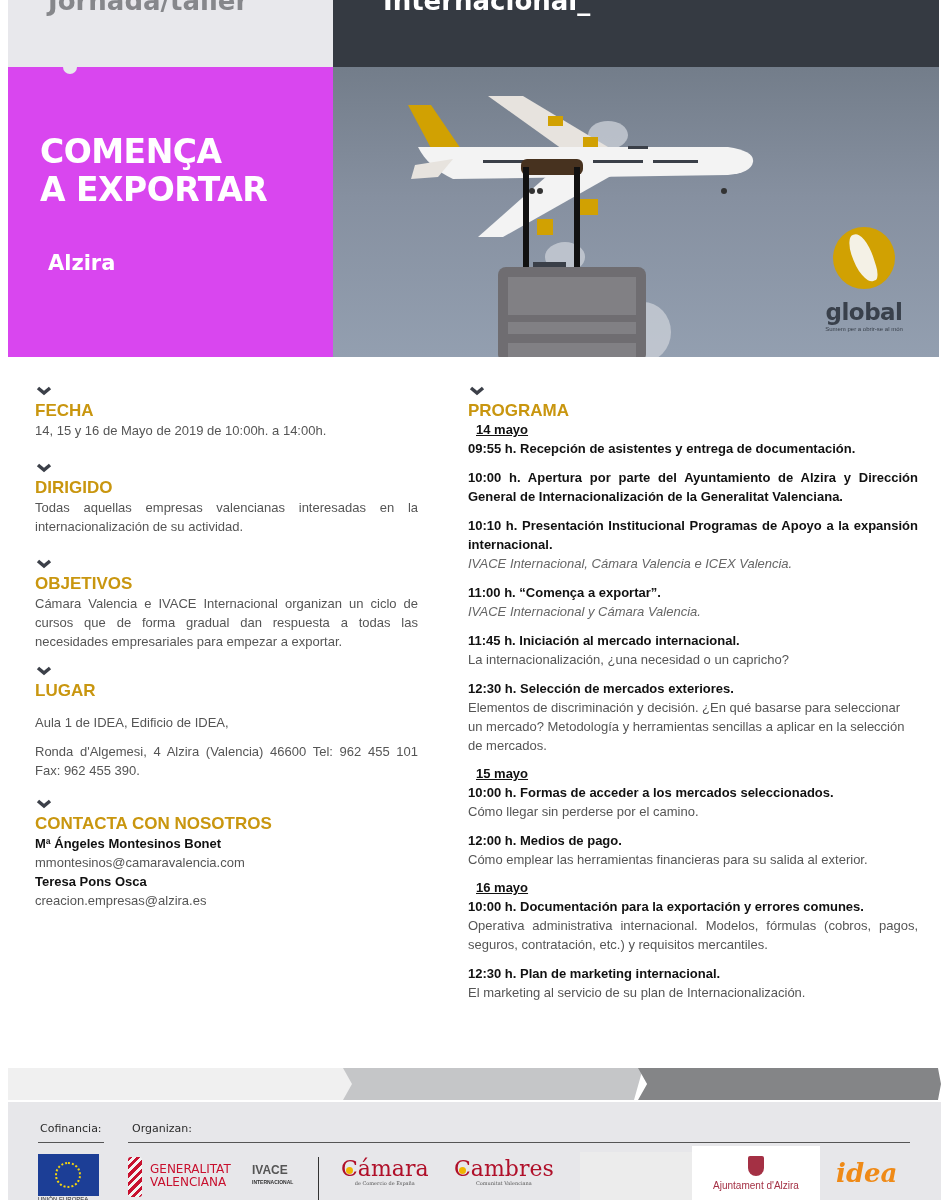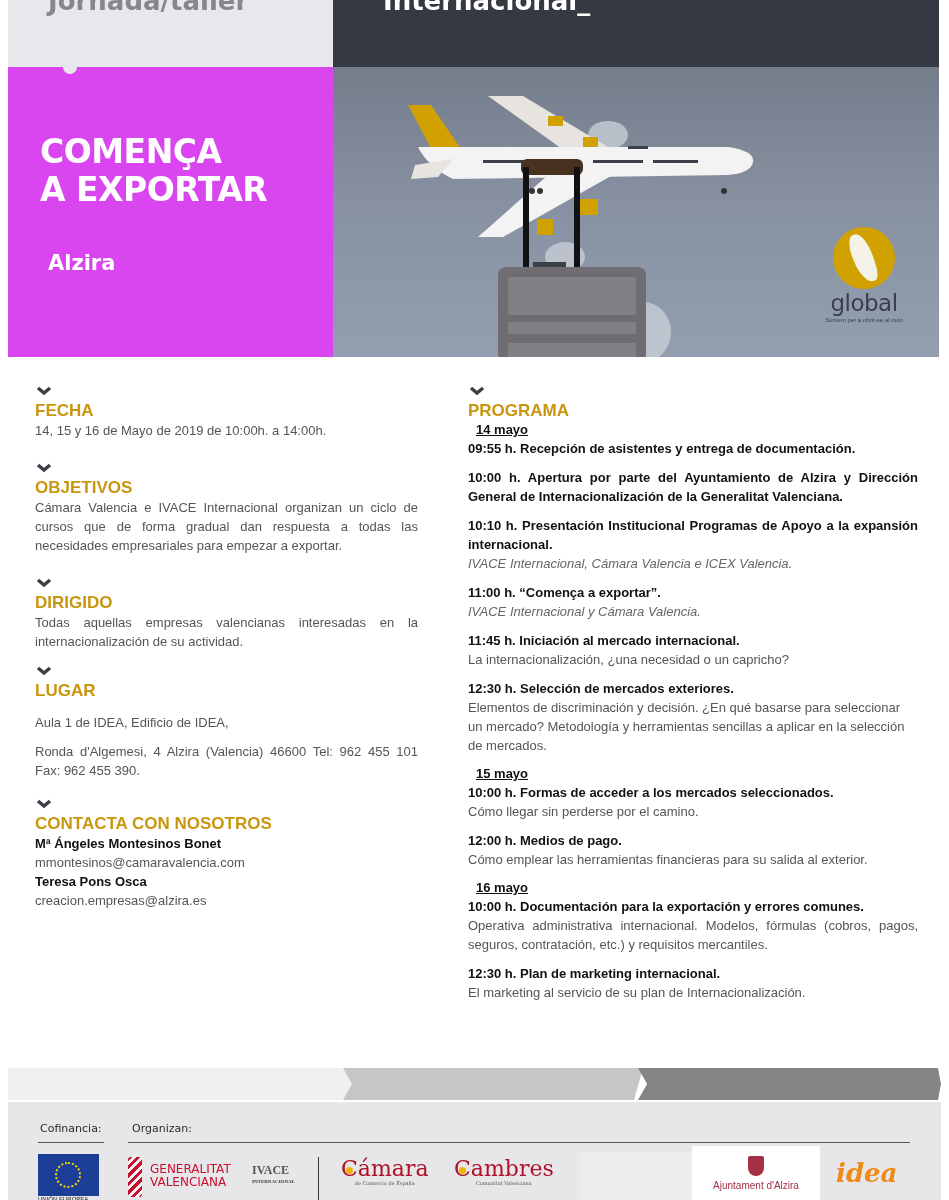--- a/index.html
+++ b/index.html
@@ -16,21 +16,21 @@
     .hero-left { position: absolute; left: 8px; top: 67px; width: 325px; height: 290px; background: #d946ef; }
     .hero-title { position: absolute; left: 32px; top: 66px; color: #ffffff; font-family: "DejaVu Sans", sans-serif; font-weight: bold; font-size: 33px; line-height: 38px; letter-spacing: -0.5px; }
     .hero-city { position: absolute; left: 40px; top: 184px; color: #ffffff; font-weight: bold; font-size: 21px; font-family: "DejaVu Sans", sans-serif; }
 
     .hero-right { position: absolute; left: 333px; top: 67px; width: 606px; height: 290px;
       background: linear-gradient(180deg, #737d8a 0%, #8690a0 45%, #939fb0 100%); overflow: hidden; }
 
     .global-logo { position: absolute; right: 30px; top: 160px; width: 90px; text-align: center; }
     .global-circle { width: 62px; height: 62px; margin: 0 auto; border-radius: 50%; background: #d1a102; position: relative; }
     .global-circle .shape { position: absolute; left: 20px; top: 6px; width: 20px; height: 50px; background: #f4f1e6; border-radius: 40% 60% 30% 70%; transform: rotate(-18deg); }
-    .global-word { font-family: "DejaVu Sans", sans-serif; font-size: 23px; font-weight: normal; color: #39404b; letter-spacing: -0.5px; margin-top: 2px; line-height: 24px; }
+    .global-word { font-family: "DejaVu Sans", sans-serif; font-size: 23px; font-weight: bold; color: #39404b; letter-spacing: -0.5px; margin-top: 11px; line-height: 24px; }
     .global-tag { font-size: 6px; color: #39404b; margin-top: 2px; }
 
     
     .col-left { position: absolute; left: 35px; top: 385px; width: 383px; }
     .col-right { position: absolute; left: 468px; top: 385px; width: 450px; }
 
     .chev { display: block; width: 18px; height: 12px; margin-bottom: 4px; }
     .sec-title { color: #c9960f; font-weight: bold; font-size: 17px; line-height: 20px; font-family: Liberation Sans, sans-serif; }
     .body-text { color: #555555; font-size: 13px; line-height: 19px; text-align: justify; }
     .section { margin-bottom: 14px; }
@@ -52,21 +52,21 @@
     .seg3 { left: 630px; width: 303px; background: #848587; clip-path: polygon(0 0, 99% 0, 100% 50%, 99% 100%, 0 100%, 3% 50%); }
     .footer { position: absolute; left: 8px; top: 1102px; width: 933px; height: 98px; background: #e7e7ea; }
     .f-label { position: absolute; top: 20px; font-size: 11px; color: #2b2b2b; font-family: "DejaVu Sans", sans-serif; }
     .f-line { position: absolute; top: 40px; height: 1px; background: #555; }
     .eu-flag { position: absolute; left: 30px; top: 52px; width: 61px; height: 42px; background: #1c3e96; }
     .eu-stars { position: absolute; left: 17px; top: 8px; width: 26px; height: 26px; border: 2px dotted #f4d40e; border-radius: 50%; }
     .eu-caption { position: absolute; left: 30px; top: 94px; font-size: 6px; color: #222; }
     .gv { position: absolute; left: 120px; top: 55px; }
     .gv-crest { position: absolute; left: 0; top: 0; width: 14px; height: 40px; background: repeating-linear-gradient(135deg, #c8102e 0 3px, #f3f3f3 3px 6px); border-radius: 3px; }
     .gv-text { position: absolute; left: 22px; top: 6px; color: #c8102e; font-size: 12px; line-height: 13px; font-family: "DejaVu Sans", sans-serif; white-space: nowrap; }
-    .ivace { position: absolute; left: 244px; top: 62px; color: #555; font-size: 12px; font-weight: bold; font-family: Liberation Serif, serif; line-height: 12px; }
+    .ivace { position: absolute; left: 244px; top: 62px; color: #555; font-size: 12px; font-weight: bold; font-family: Liberation Sans, sans-serif; line-height: 12px; }
     .ivace small { display: block; font-size: 5px; font-weight: bold; color: #333; }
     .v-sep { position: absolute; left: 310px; top: 55px; width: 1px; height: 43px; background: #333; }
     .camara { position: absolute; top: 56px; color: #b0102a; font-family: "DejaVu Serif", serif; font-size: 22px; line-height: 22px; white-space: nowrap; }
     .camara small { display: block; font-size: 5px; color: #555; text-align: center; line-height: 6px; }
     .camara .c { color: #b0102a; }
     .camara .dot { display: inline-block; width: 7px; height: 7px; border-radius: 50%; background: #f0b400; margin-left: -12px; margin-right: 5px; vertical-align: middle; }
     .blank-box { position: absolute; left: 572px; top: 50px; width: 112px; height: 48px; background: #ececec; }
     .ayunt { position: absolute; left: 684px; top: 44px; width: 128px; height: 54px; background: #ffffff; text-align: center; }
     .ayunt .shield { width: 16px; height: 20px; margin: 10px auto 4px; background: #a43044; border-radius: 2px 2px 8px 8px; }
     .ayunt .txt { font-size: 10px; color: #a43044; }
@@ -148,29 +148,29 @@
     <svg class="chev" viewBox="0 0 18 12">
         <polyline points="3,3 9,8 15,3" fill="none" stroke="#3c4049" stroke-width="3.5"></polyline>
       </svg>
     <div class="sec-title">FECHA</div>
     <div class="body-text">14, 15 y 16 de Mayo de 2019 de  10:00h. a 14:00h.</div>
   </div>
   <div class="section" style="margin-top:22px">
     <svg class="chev" viewBox="0 0 18 12">
         <polyline points="3,3 9,8 15,3" fill="none" stroke="#3c4049" stroke-width="3.5"></polyline>
       </svg>
+    <div class="sec-title">DIRIGIDO</div>
+    <div class="body-text">Todas aquellas empresas  valencianas interesadas en la internacionalización de su actividad.</div>
+  </div>
+  <div class="section" style="margin-top:22px">
+    <svg class="chev" viewBox="0 0 18 12">
+        <polyline points="3,3 9,8 15,3" fill="none" stroke="#3c4049" stroke-width="3.5"></polyline>
+      </svg>
     <div class="sec-title">OBJETIVOS</div>
     <div class="body-text">Cámara Valencia e IVACE Internacional organizan un ciclo de cursos que de forma gradual dan respuesta a todas las necesidades empresariales para empezar a exportar.</div>
-  </div>
-  <div class="section" style="margin-top:22px">
-    <svg class="chev" viewBox="0 0 18 12">
-        <polyline points="3,3 9,8 15,3" fill="none" stroke="#3c4049" stroke-width="3.5"></polyline>
-      </svg>
-    <div class="sec-title">DIRIGIDO</div>
-    <div class="body-text">Todas aquellas empresas  valencianas interesadas en la internacionalización de su actividad.</div>
   </div>
   <div class="section">
     <svg class="chev" viewBox="0 0 18 12">
         <polyline points="3,3 9,8 15,3" fill="none" stroke="#3c4049" stroke-width="3.5"></polyline>
       </svg>
     <div class="sec-title" style="margin-bottom:12px">LUGAR</div>
     <div class="body-text para">Aula 1 de IDEA, Edificio de IDEA,</div>
     <div class="body-text">Ronda d'Algemesi, 4 Alzira (Valencia) 46600 Tel: 962 455 101 Fax: 962 455 390.</div>
   </div>
   <div class="section" style="margin-top:18px">

